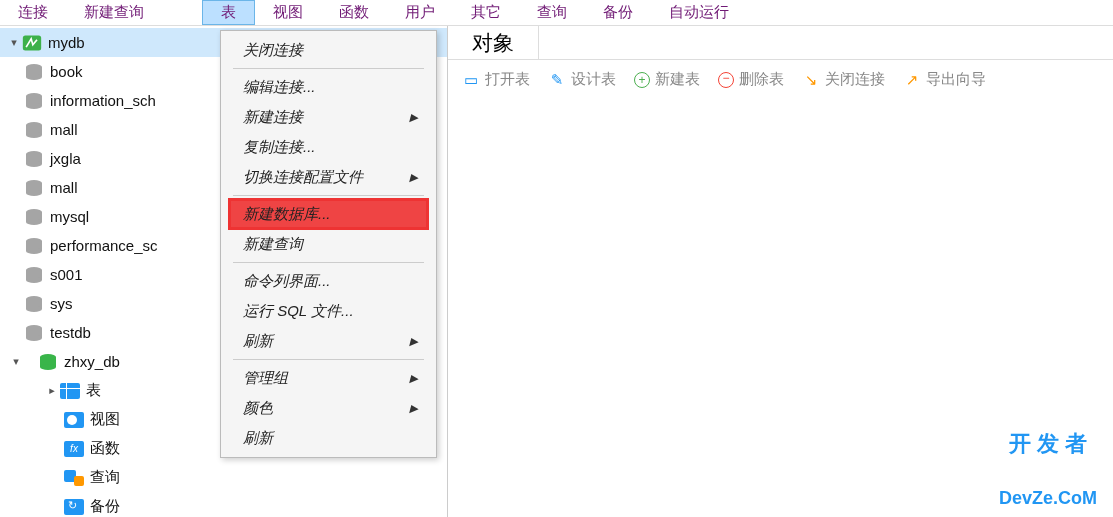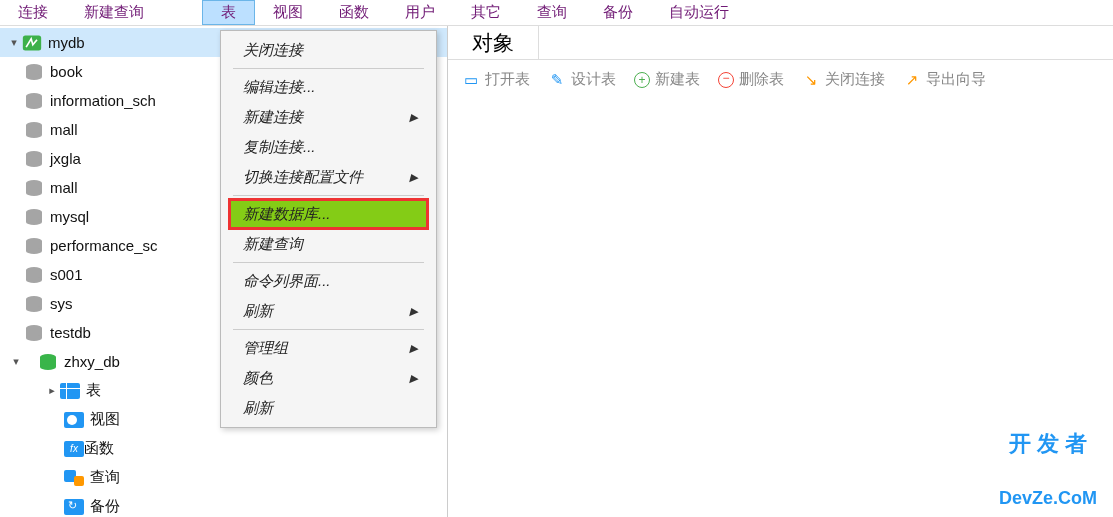--- a/index.html
+++ b/index.html
@@ -24,30 +24,30 @@
     .db-icon { width: 20px; height: 18px; margin-right: 6px; display: inline-flex; align-items: center; justify-content: center; }
     .conn-icon svg { width: 22px; height: 18px; }
     .cyl { fill: #a5a5a5; }
     .cyl-open { fill: #39b54a; }
     .tbl-icon { width: 20px; height: 16px; background: #2196f3; border-radius: 2px; margin-right: 6px; position: relative; }
     .tbl-icon::before, .tbl-icon::after { content: ""; position: absolute; background: #fff; }
     .tbl-icon::before { left: 0; right: 0; top: 5px; height: 1px; }
     .tbl-icon::after { left: 6px; top: 0; bottom: 0; width: 1px; }
     .view-icon { width: 20px; height: 16px; background: #2196f3; border-radius: 2px; margin-right: 6px; position:relative; }
     .view-icon::after { content:""; position:absolute; left:3px; top:3px; width:10px; height:10px; border-radius:50%; background:#fff; }
-    .fx-icon { width: 20px; height: 16px; background: #2196f3; border-radius: 2px; color:#fff; font-size:10px; display:flex; align-items:center; justify-content:center; font-style:italic;}
+    .fx-icon { width: 20px; height: 16px; background: #2196f3; border-radius: 2px; margin-right: 6px; color:#fff; font-size:10px; display:flex; align-items:center; justify-content:center; font-style:italic;}
     .query-icon { width: 20px; height: 16px; margin-right: 6px; position:relative; }
     .query-icon::before { content:""; position:absolute; left:0; top:0; width:12px; height:12px; background:#2196f3; border-radius:2px;}
     .query-icon::after { content:""; position:absolute; right:0; bottom:0; width:10px; height:10px; background:#ff9800; border-radius:2px;}
     .backup-icon { width: 20px; height: 16px; margin-right: 6px; background:#2196f3; border-radius:2px; position:relative;}
     .backup-icon::after{ content:"↻"; color:#fff; font-size:11px; position:absolute; left:4px; top:0;}
     
     .ctx-menu { position: absolute; left: 220px; top: 30px; width: 217px; background: #f5f5f5; border: 1px solid #bbb; box-shadow: 2px 2px 6px rgba(0,0,0,0.2); z-index: 100; padding: 4px 8px; font-style: italic; }
     .ctx-item { height: 30px; display: flex; align-items: center; padding: 0 14px; font-size: 15px; color: #222; cursor: pointer; position: relative; }
-    .ctx-item.highlighted { background: #84cc16; outline: 3px solid #e33; outline-offset: -2px; }
+    .ctx-item.highlighted { background: #ef4444; outline: 3px solid #e33; outline-offset: -2px; }
     .ctx-sep { height: 1px; background: #ccc; margin: 3px 4px; }
     .ctx-arrow { position: absolute; right: 10px; font-size: 11px; color: #333; }
     
     .tabs { display: flex; border-bottom: 1px solid #ddd; height: 34px; }
     .tab { padding: 6px 24px; border-right: 1px solid #ddd; background: #fff; font-size: 21px; display:flex; align-items:center; }
     
     .toolbar { display: flex; gap: 18px; padding: 10px 14px; align-items: center; font-size: 15px; color: #888; }
     .tb-item { display: flex; align-items: center; gap: 5px; }
     .tb-ico { width: 18px; height: 18px; display:inline-flex; align-items:center; justify-content:center; }
     .folder { color:#2196f3; }
@@ -270,20 +270,21 @@
   <div class="ctx-item">复制连接...</div>
   <div class="ctx-item">
       <span>切换连接配置文件</span>
       <span class="ctx-arrow">▶</span>
     </div>
   <div class="ctx-sep"></div>
   <div class="ctx-item highlighted">新建数据库...</div>
   <div class="ctx-item">新建查询</div>
   <div class="ctx-sep"></div>
   <div class="ctx-item">命令列界面...</div>
+  <div class="ctx-item">运行 SQL 文件...</div>
   <div class="ctx-item">
       <span>刷新</span>
       <span class="ctx-arrow">▶</span>
     </div>
   <div class="ctx-sep"></div>
   <div class="ctx-item">
       <span>管理组</span>
       <span class="ctx-arrow">▶</span>
     </div>
   <div class="ctx-item">

